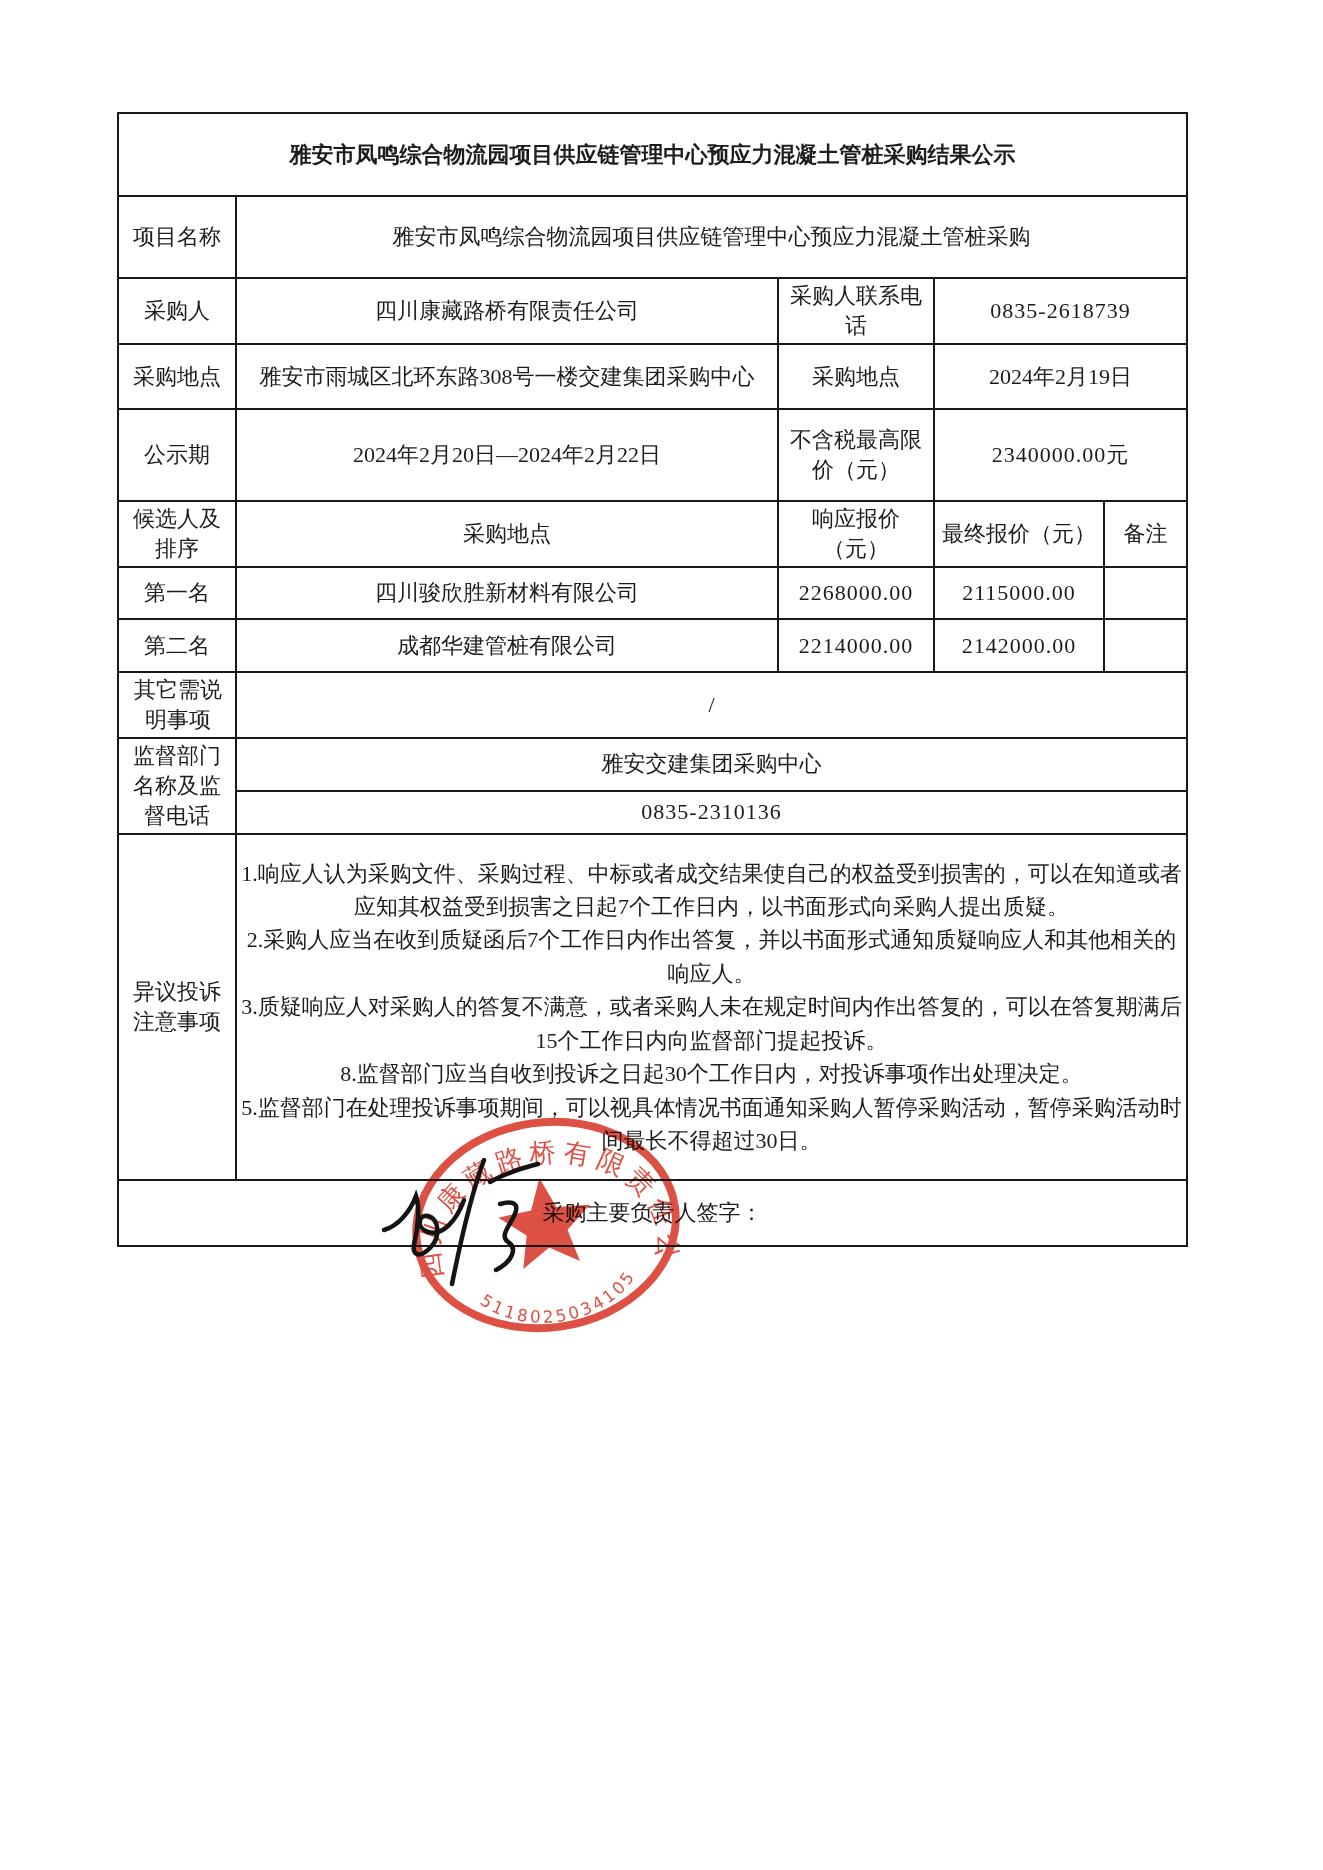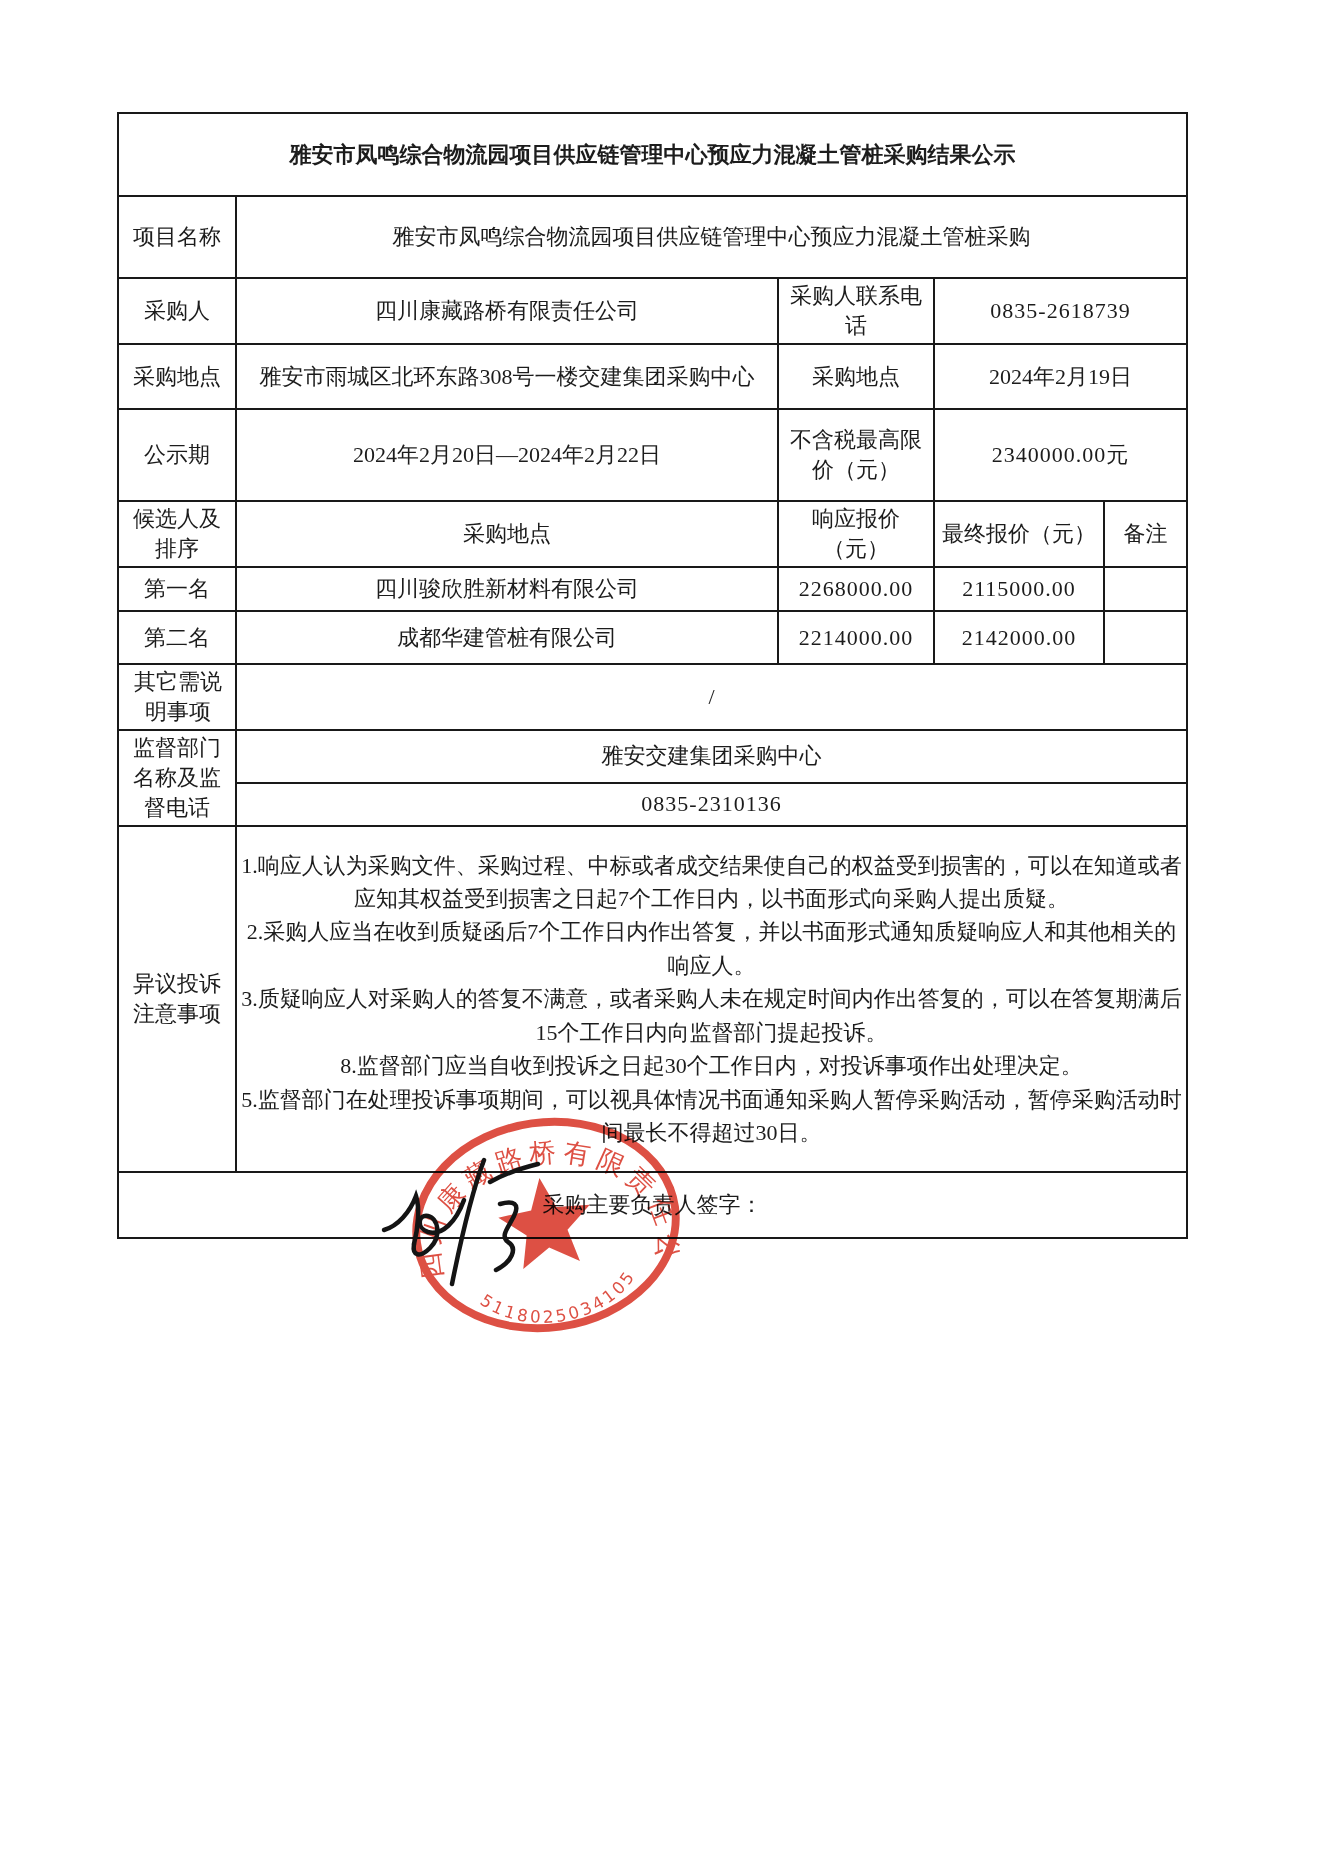--- a/index.html
+++ b/index.html
@@ -103,21 +103,21 @@
     </tr>
 
     <tr style="height:65px">
       <td>候选人及排序</td>
       <td>采购地点</td>
       <td>响应报价（元）</td>
       <td>最终报价（元）</td>
       <td>备注</td>
     </tr>
 
-    <tr style="height:44px">
+    <tr style="height:52px">
       <td>第一名</td>
       <td>四川骏欣胜新材料有限公司</td>
       <td class="num">2268000.00</td>
       <td class="num">2115000.00</td>
       <td></td>
     </tr>
 
     <tr style="height:53px">
       <td>第二名</td>
       <td>成都华建管桩有限公司</td>

